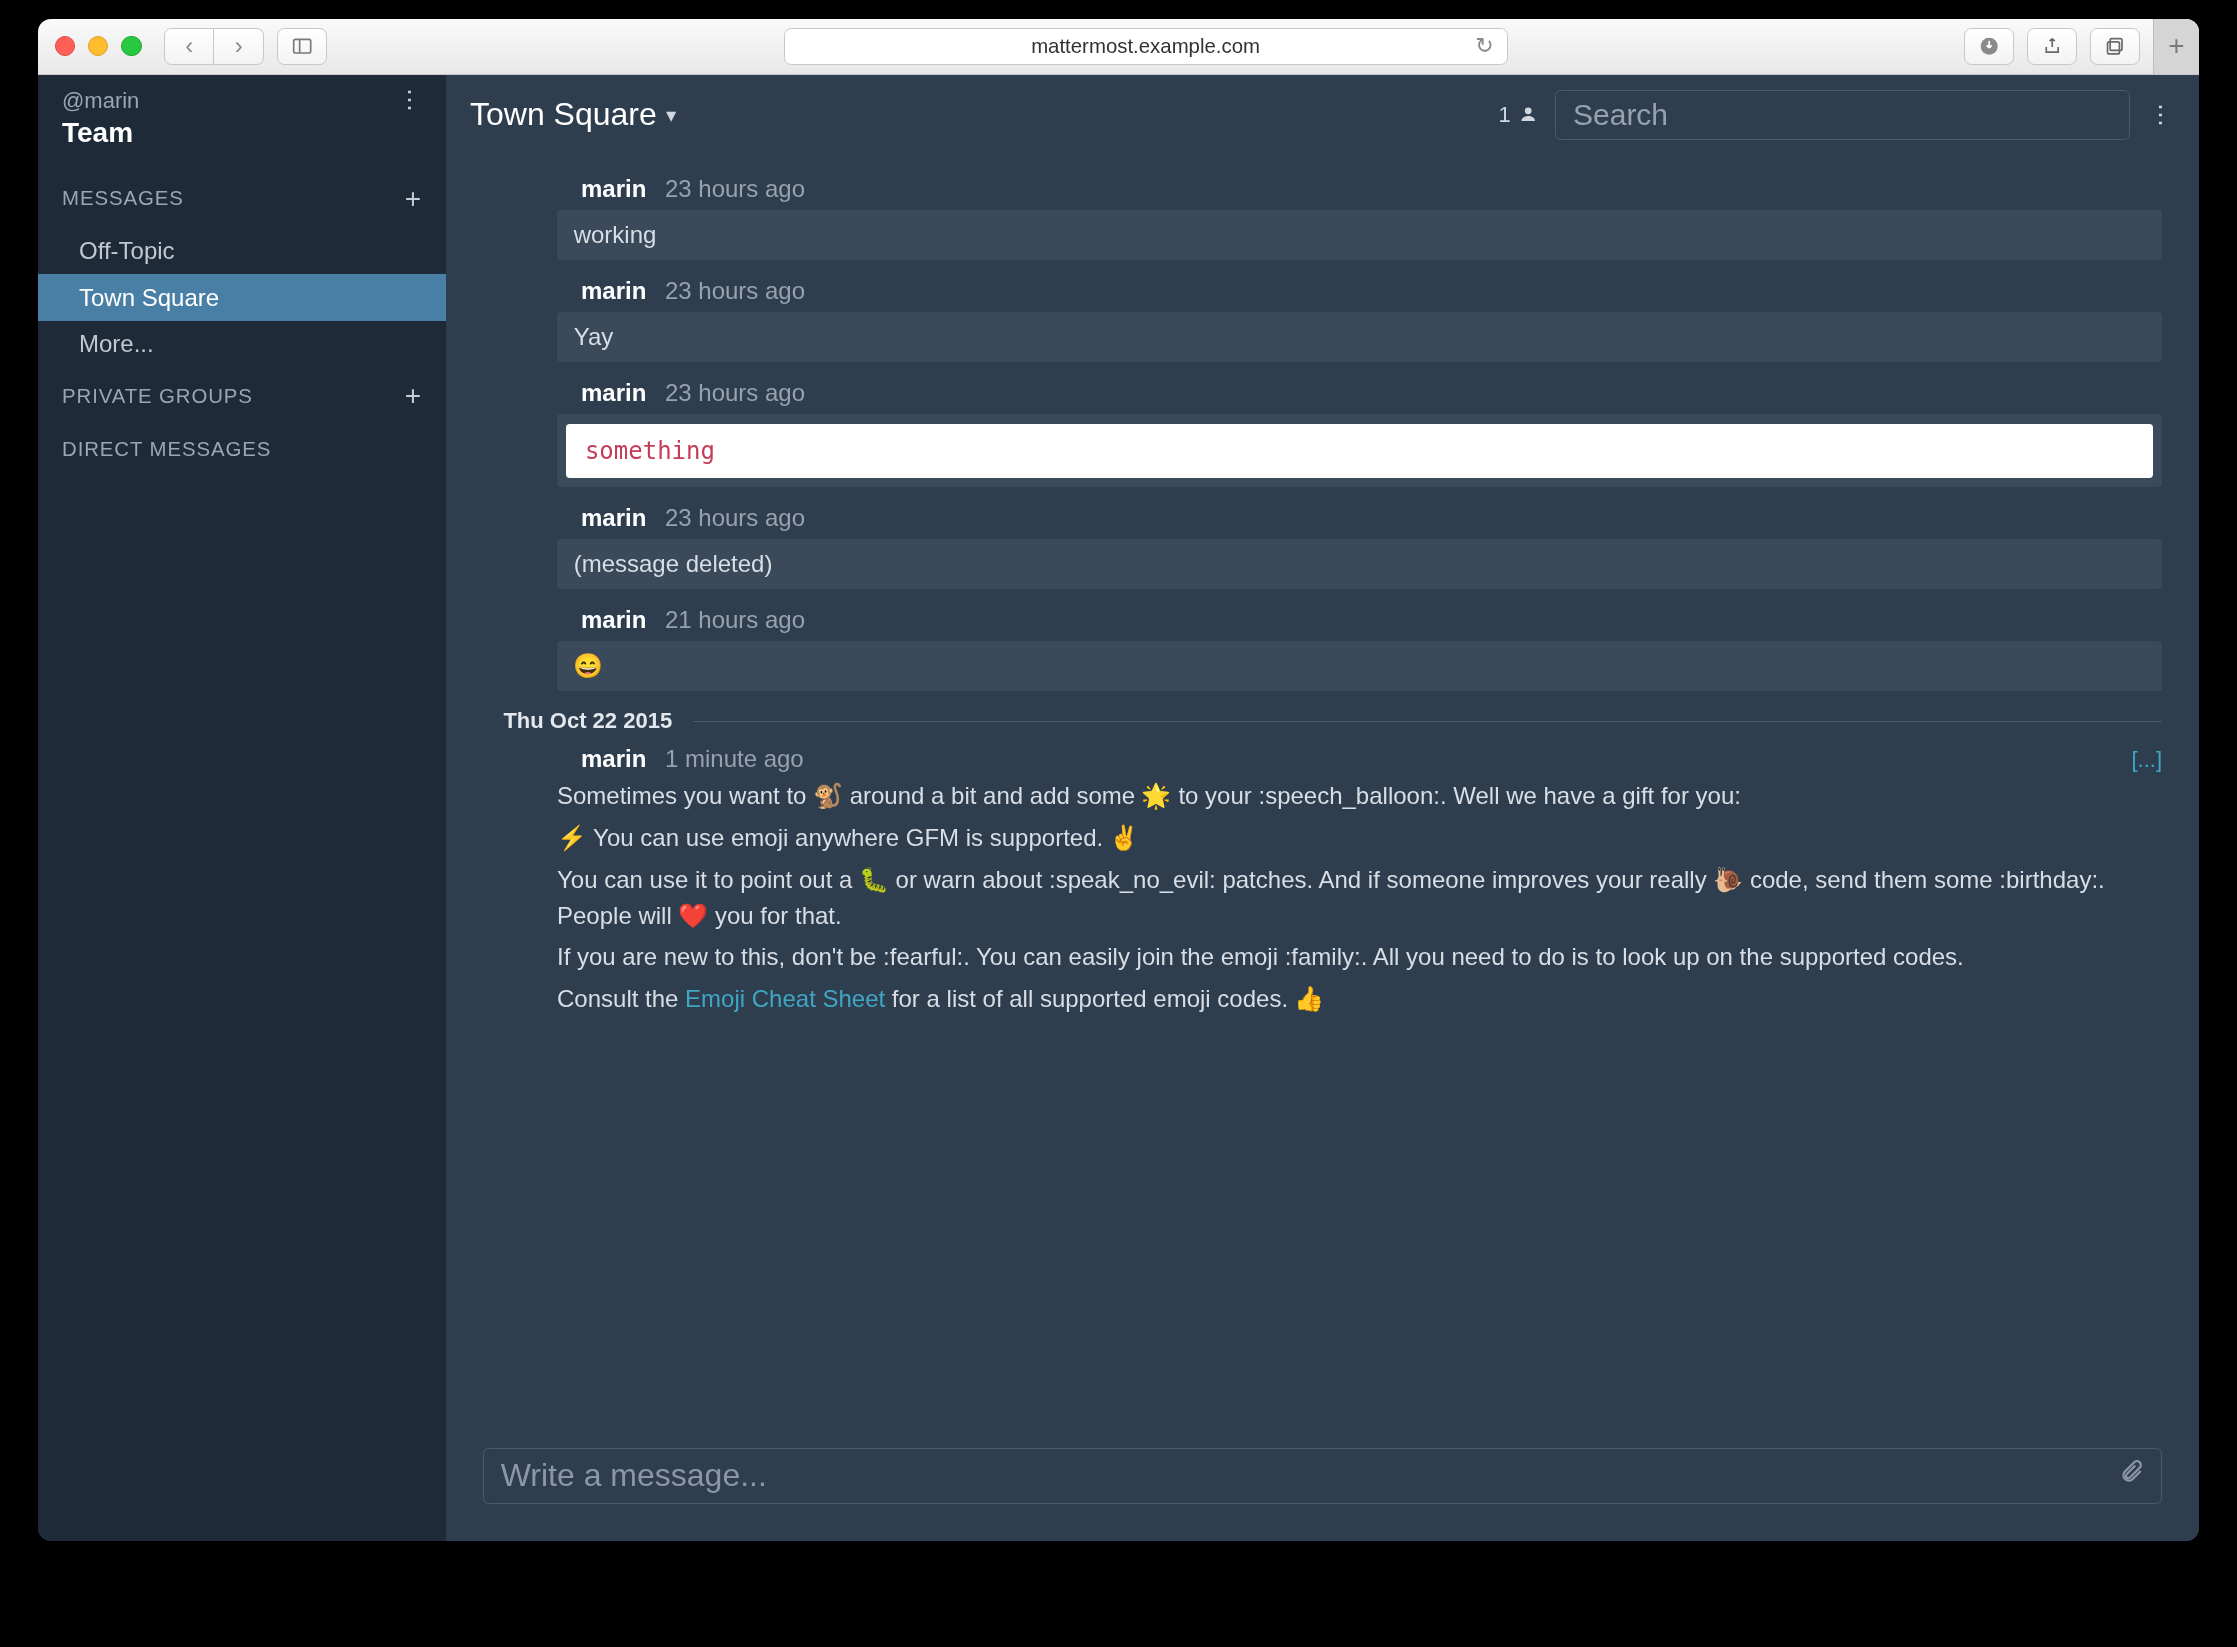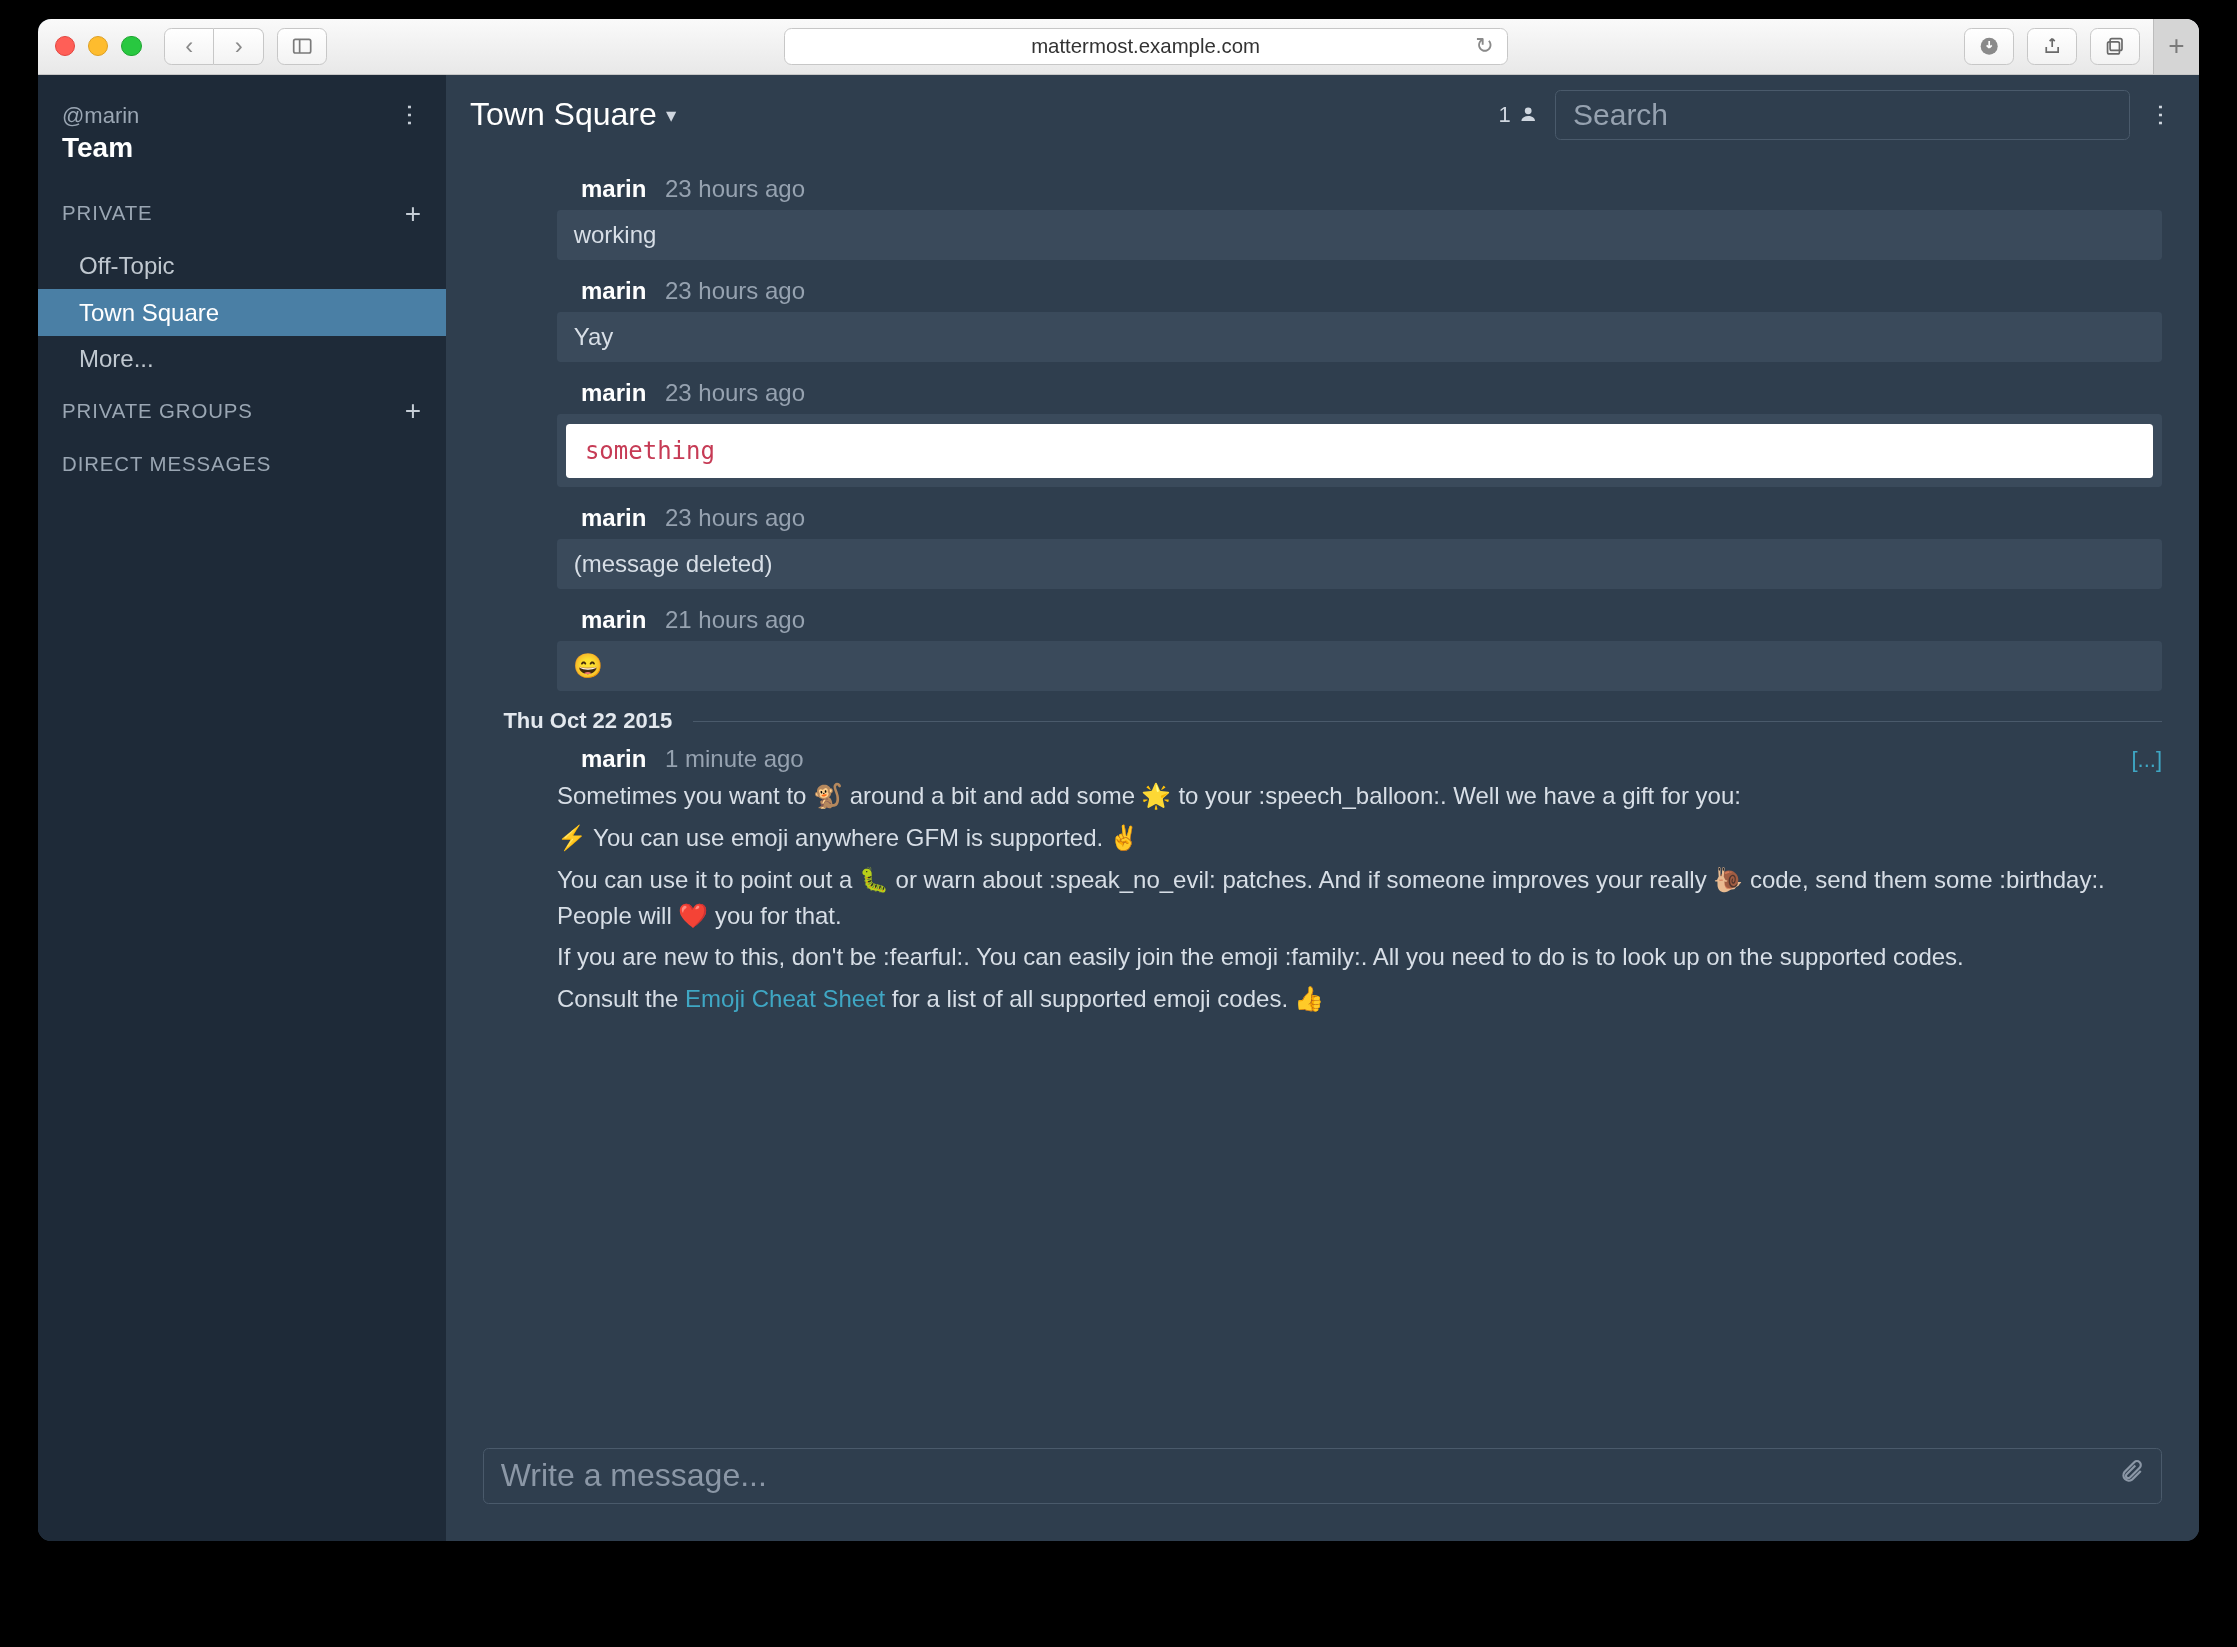--- a/index.html
+++ b/index.html
@@ -48,21 +48,20 @@
   .tbtn{width:50px;height:37px;border:0.9px solid #c7c7c7;border-radius:7.4px;background:linear-gradient(#fff,#f3f3f3);display:flex;align-items:center;justify-content:center;color:#6a6a6a;font-size:20.4px;}
   .newtab{width:46px;height:56px;display:flex;align-items:center;justify-content:center;color:#7a7a7a;font-size:28px;background:#d5d5d5;border-left:0.9px solid #bcbcbc;margin-right:-16.7px;}
 
   
   .app { display:flex; height: 1466px; }
   .sidebar {
     width: 408px;
     background:#1e2a38;
     color:#c0c8d0;
     display:flex;flex-direction:column;
-    padding-top:15px;
   }
   .sb-header{display:flex;align-items:flex-start;justify-content:space-between;padding:13px 24px 20.4px 24px;}
   .userline{color:#9aa6b3;font-size:22px;}
   .teamname{color:#fff;font-size:28px;font-weight:600;margin-top:3.7px;}
   .dots-v{color:#c5cdd6;font-size:24px;letter-spacing:1.9px;cursor:pointer;line-height:1;writing-mode:vertical-rl;}
   .sb-sectionhead{display:flex;align-items:center;justify-content:space-between;padding:13px 24px;color:#9aa6b3;font-size:20.4px;letter-spacing:0.9px;}
   .plus{font-size:28px;color:#c5cdd6;cursor:pointer;}
   .sb-item{padding:9.3px 24px 9.3px 41px;font-size:24px;color:#c0c8d0;cursor:pointer;}
   .sb-item.active{background:#4a7fa5;color:#fff;}
   .sb-item.more{}
@@ -155,21 +154,21 @@
     <div class="sidebar">
       <div class="sb-header">
         <div>
           <div class="userline">@marin</div>
           <div class="teamname">Team</div>
         </div>
         <div class="dots-v">⋯</div>
       </div>
 
       <div class="sb-sectionhead">
-        <span>PRIVATE</span>
+        <span>MESSAGES</span>
         <span class="plus">+</span>
       </div>
       <div class="sb-item">Off-Topic</div>
       <div class="sb-item active">Town Square</div>
       <div class="sb-item more">More...</div>
 
       <div class="sb-sectionhead">
         <span>PRIVATE GROUPS</span>
         <span class="plus">+</span>
       </div>

